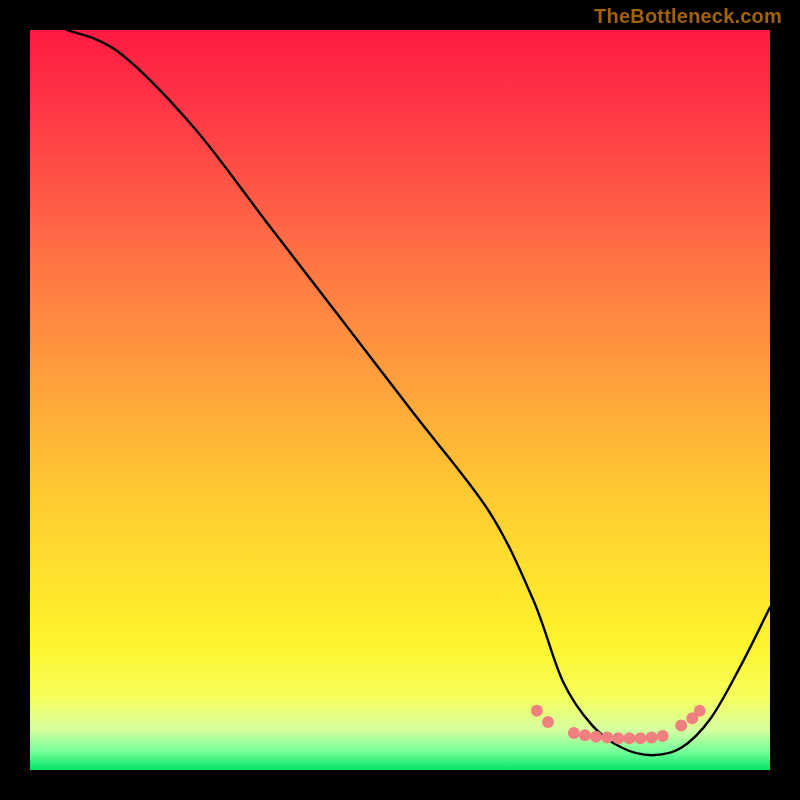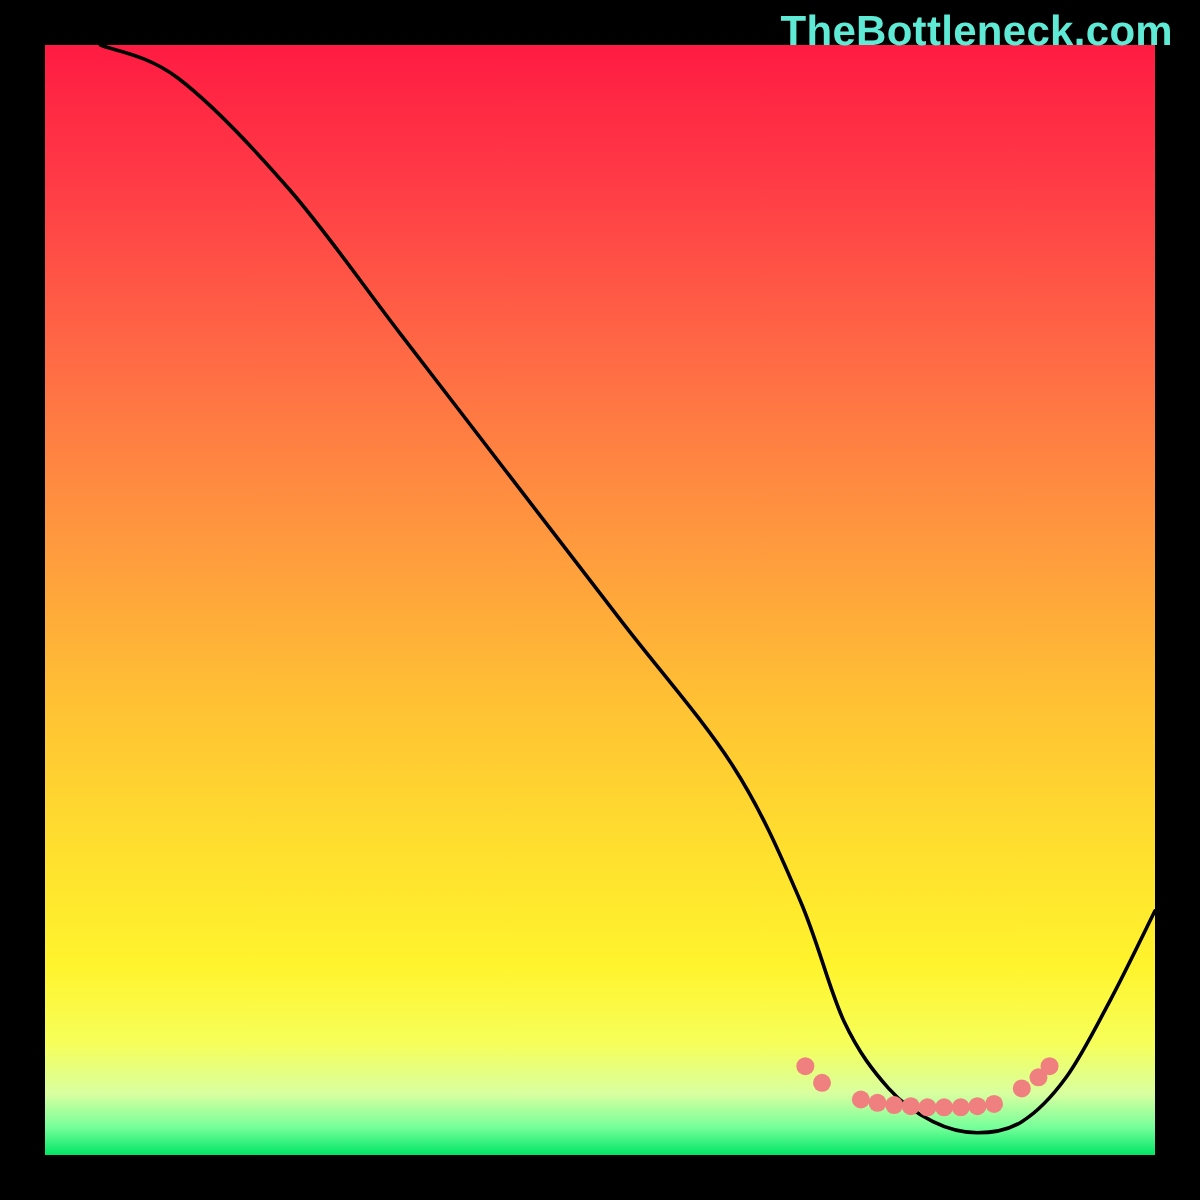--- a/index.html
+++ b/index.html
@@ -28,22 +28,22 @@
   }
   .plot svg {
     display: block;
     width: 100%;
     height: 100%;
   }
   .watermark {
     position: absolute;
     top: 5px;
     right: 18px;
-    color: #5eead4;
-    font-size: 28px;
+    color: #a16207;
+    font-size: 20px;
     font-weight: 600;
     letter-spacing: 0.2px;
     user-select: none;
   }
 </style>
 </head>
 <body>
 
 <div class="frame">
   <div class="plot">

